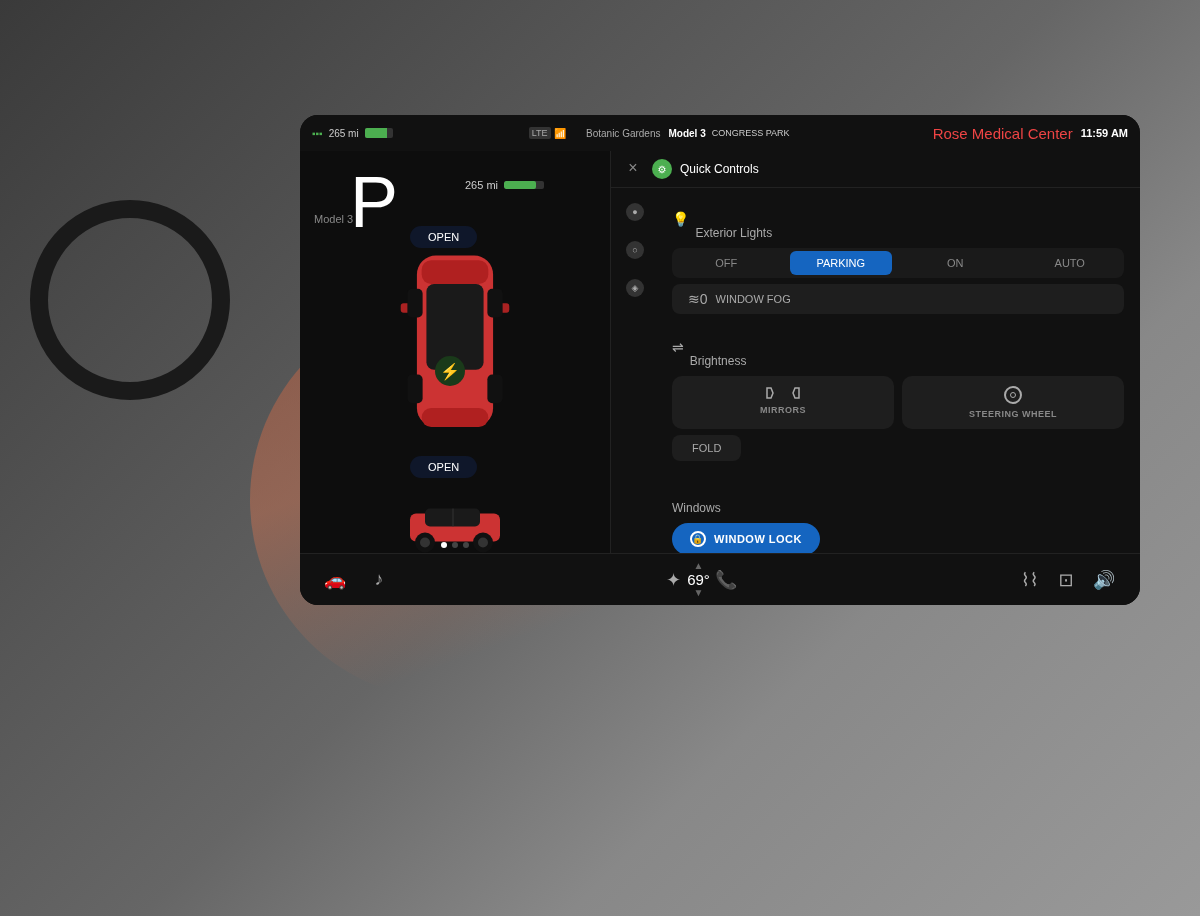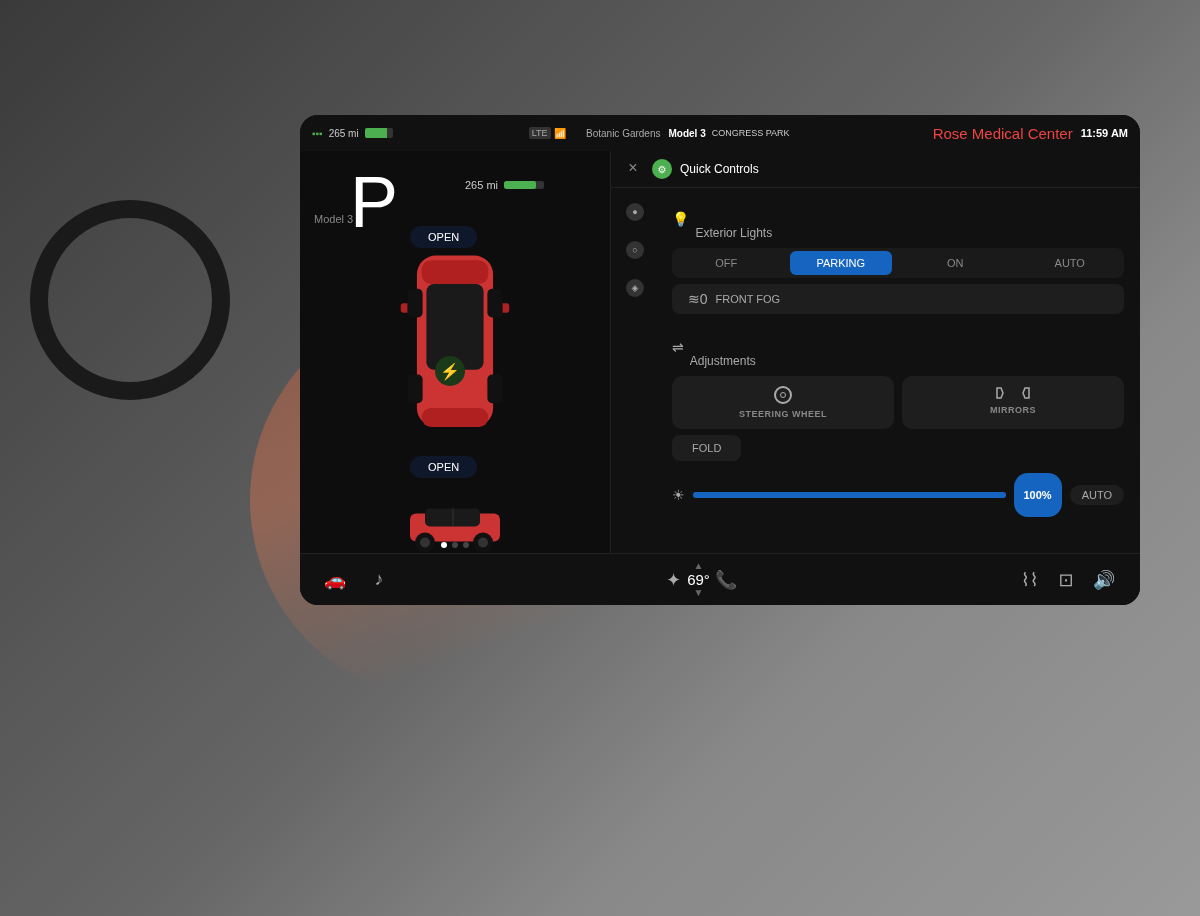--- a/index.html
+++ b/index.html
@@ -717,53 +717,62 @@
               <span class="section-title">Exterior Lights</span>
             </div>
             <div class="btn-group">
               <button class="seg-btn">OFF</button>
               <button class="seg-btn active">PARKING</button>
               <button class="seg-btn">ON</button>
               <button class="seg-btn">AUTO</button>
             </div>
             <button class="fog-btn">
               <span class="fog-icon">≋0</span>
-              <span>FRONT FOG</span>
+              <span>WINDOW FOG</span>
             </button>
           </div>
 
           <div class="section">
             <div class="section-header">
               <span class="section-icon">⇌</span>
-              <span class="section-title">Adjustments</span>
+              <span class="section-title">Brightness</span>
             </div>
             <div class="adj-buttons">
-              <button class="adj-btn">
-                <div class="adj-btn-icons">
-                  <div class="wheel-icon">
-                    <div class="wheel-inner"></div>
-                  </div>
-                </div>
-                <span class="adj-btn-label">STEERING WHEEL</span>
-              </button>
               <button class="adj-btn">
                 <div class="adj-btn-icons">
                   <svg width="16" height="14" viewBox="0 0 16 14">
                     <path d="M2 2 L6 2 L8 7 L6 12 L2 12 Z" stroke="#aaa" fill="none" stroke-width="1.5"></path>
                   </svg>
                   <svg width="16" height="14" viewBox="0 0 16 14">
                     <path d="M14 2 L10 2 L8 7 L10 12 L14 12 Z" stroke="#aaa" fill="none" stroke-width="1.5"></path>
                   </svg>
                 </div>
                 <span class="adj-btn-label">MIRRORS</span>
               </button>
+              <button class="adj-btn">
+                <div class="adj-btn-icons">
+                  <div class="wheel-icon">
+                    <div class="wheel-inner"></div>
+                  </div>
+                </div>
+                <span class="adj-btn-label">STEERING WHEEL</span>
+              </button>
             </div>
             <button class="fold-btn">FOLD</button>
           </div>
 
+          <div class="section">
+            <div class="section-header">
+              <span class="section-title">Windows</span>
+            </div>
+            <button class="window-lock-btn">
+              <div class="lock-icon-circle">🔒</div>
+              <span>WINDOW LOCK</span>
+            </button>
+          </div>
 
           <div class="section">
             <div class="brightness-row">
               <span class="brightness-icon">☀</span>
               <div class="brightness-track">
                 <div class="brightness-fill" style="width:100%;"></div>
               </div>
               <span class="brightness-pct">100%</span>
               <button class="auto-btn-small">AUTO</button>
             </div>

